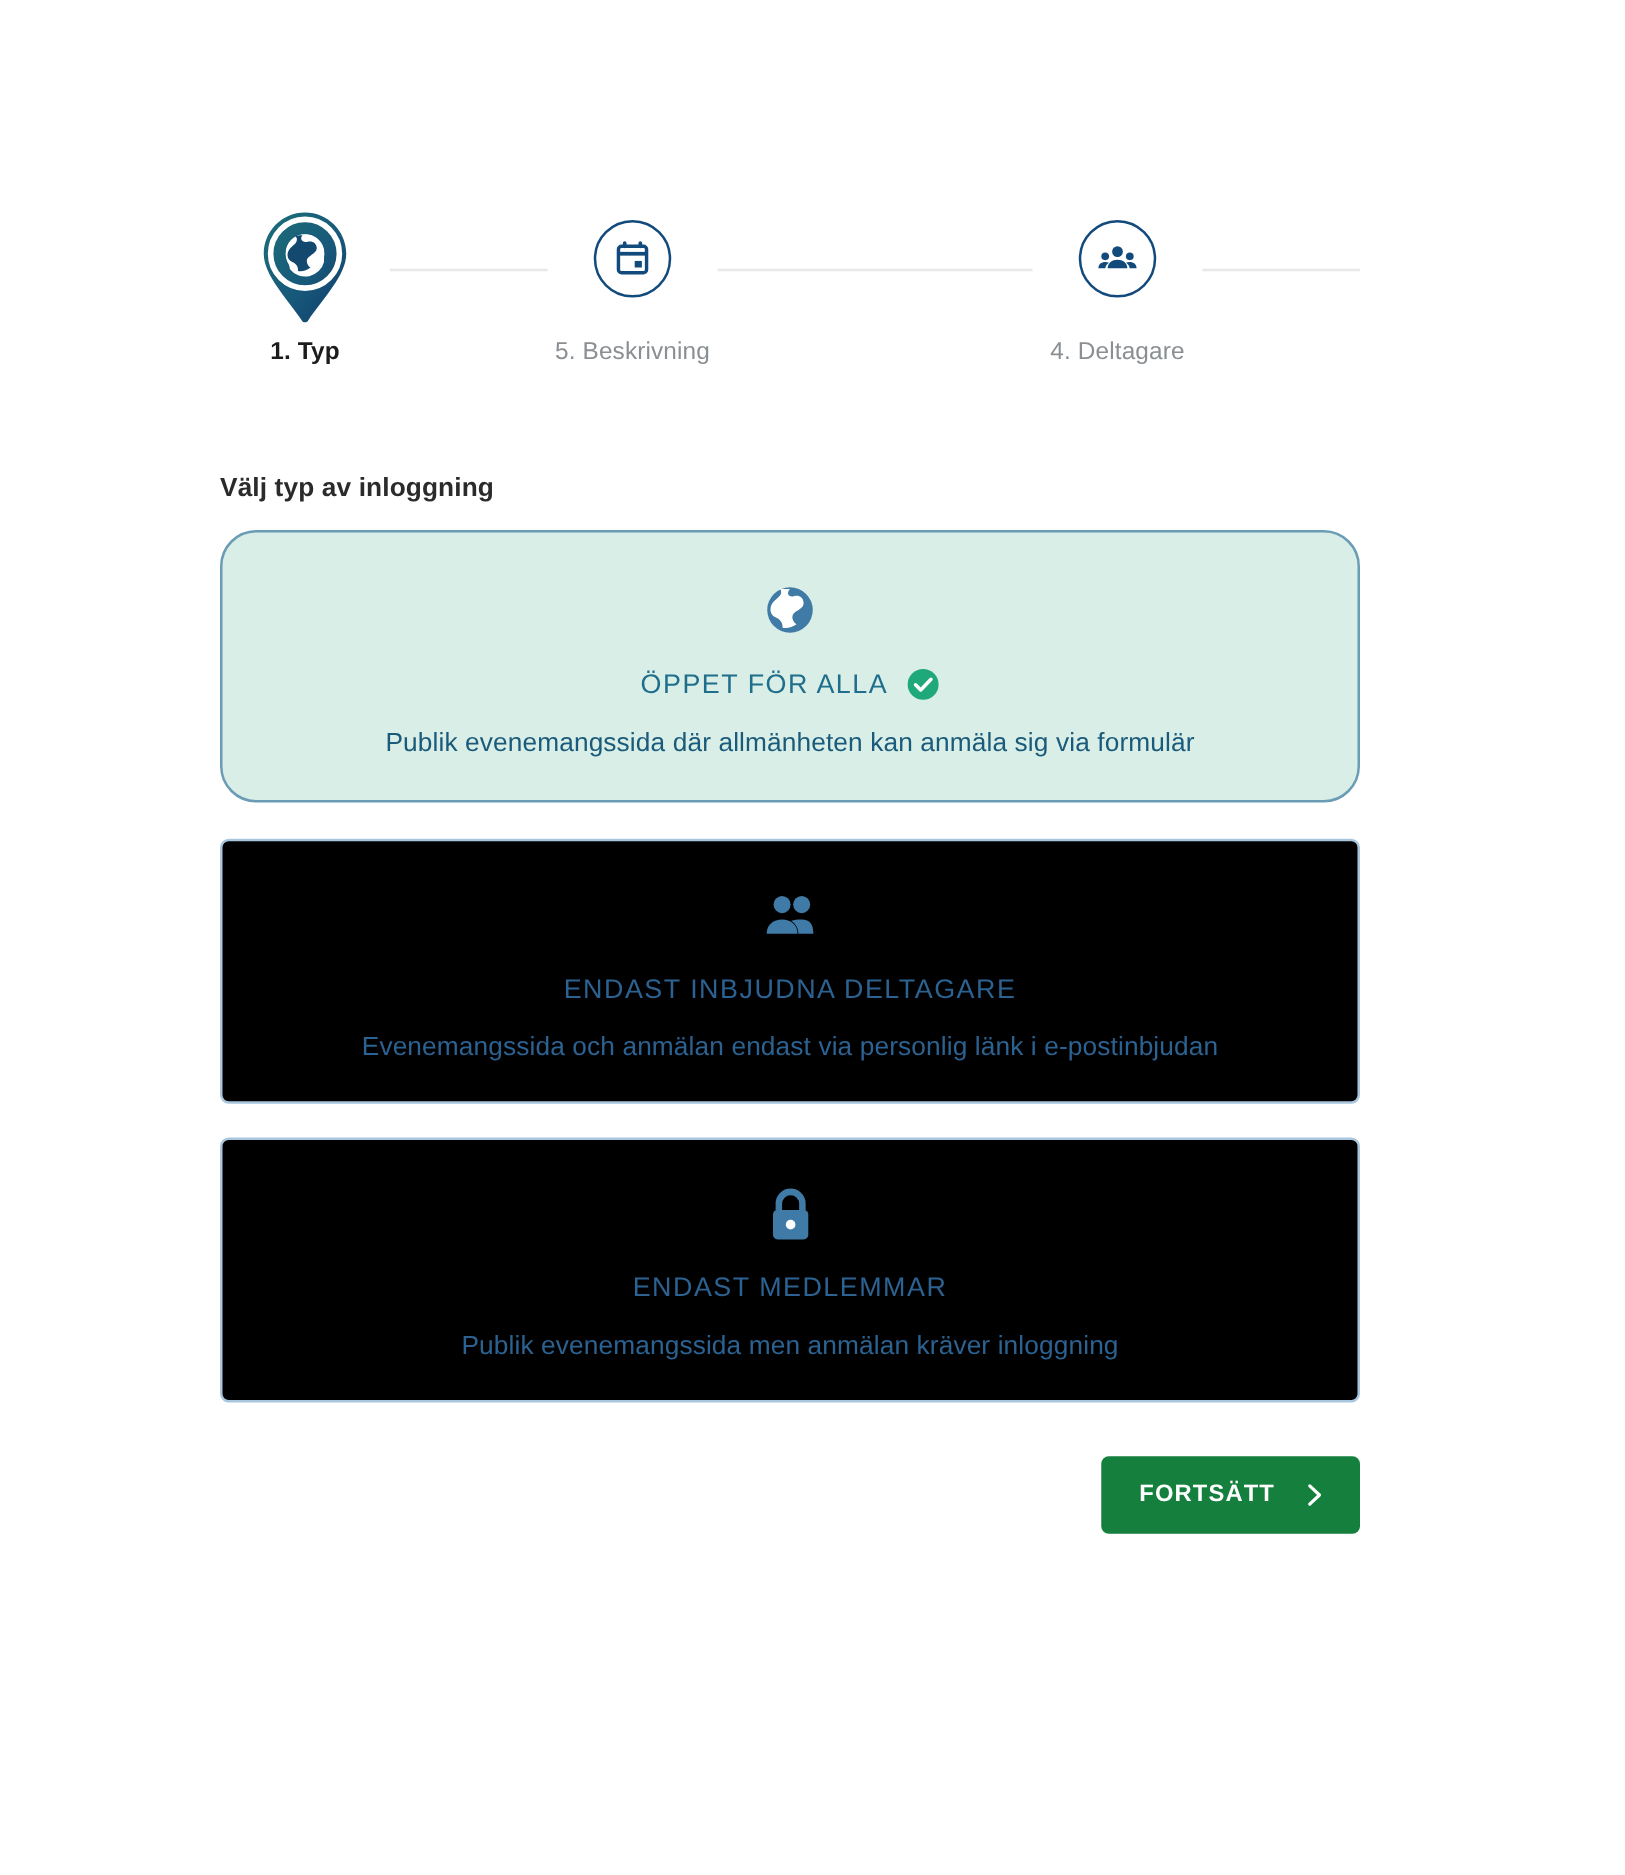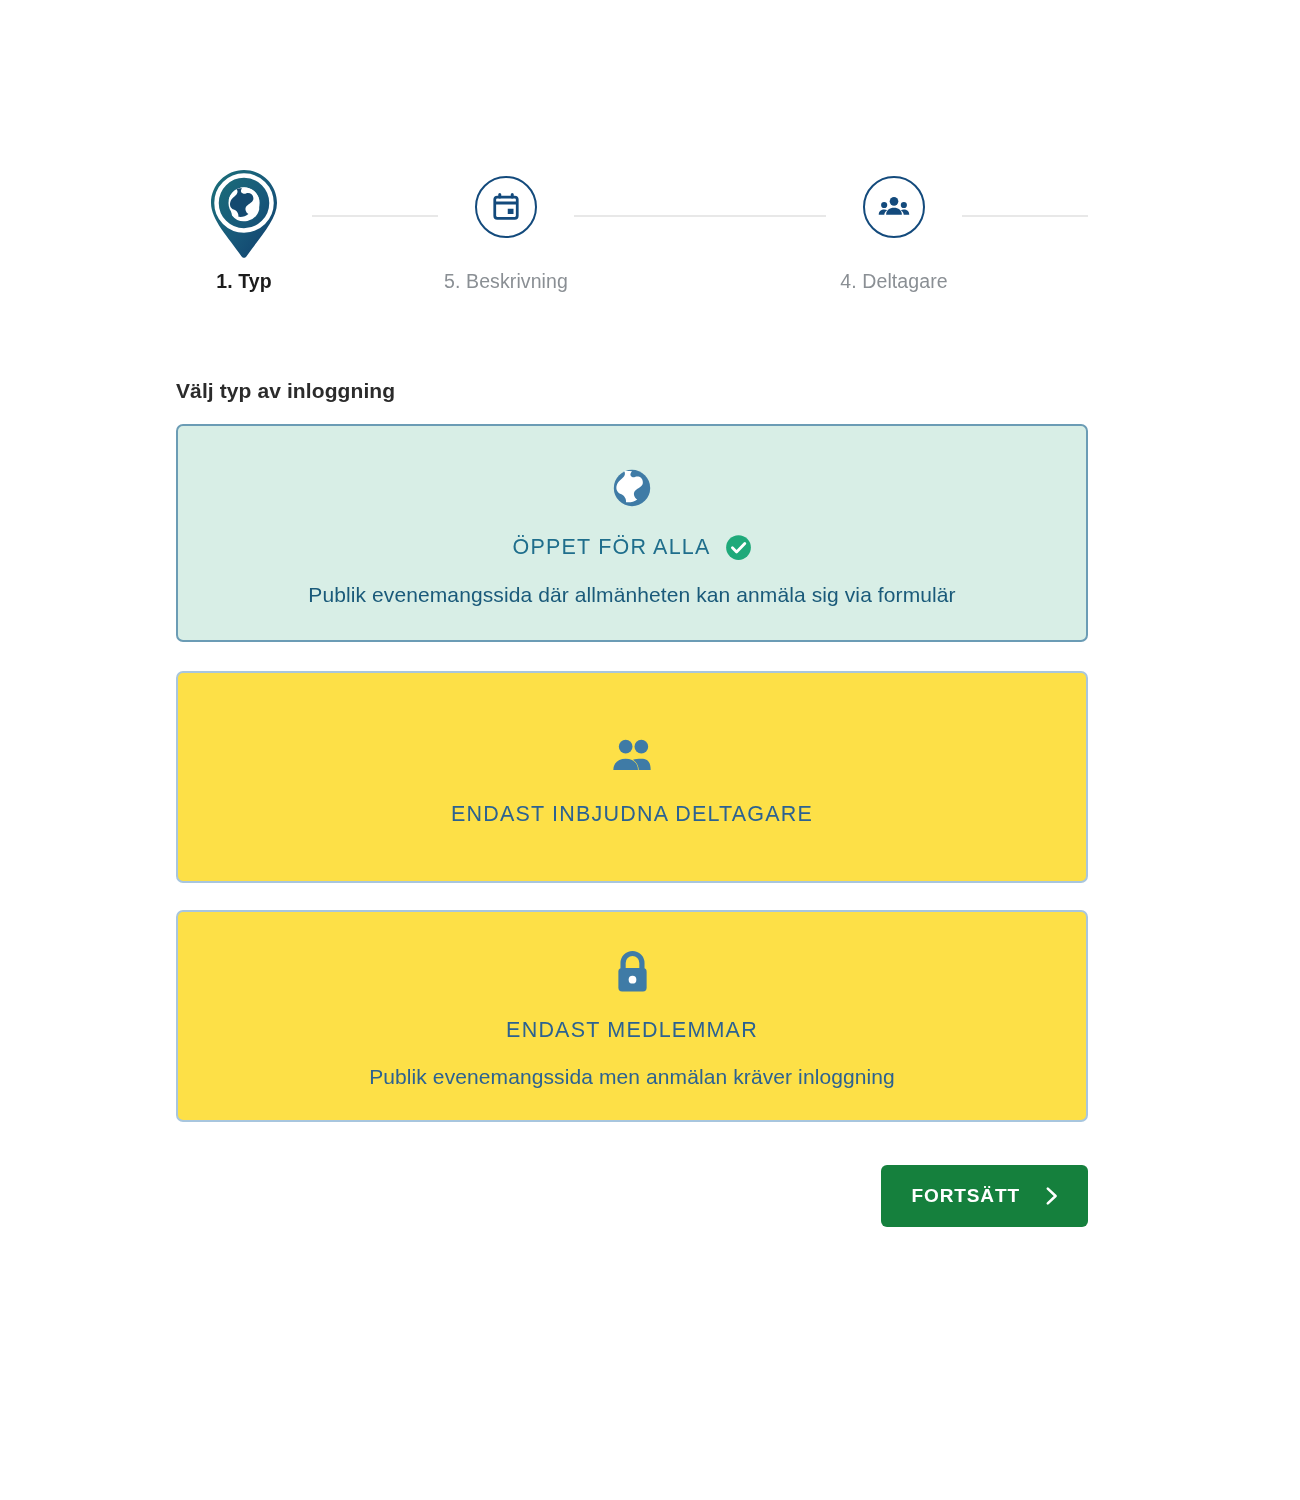--- a/index.html
+++ b/index.html
@@ -106,30 +106,30 @@
     position: absolute;
     left: 176px;
     top: 424px;
     width: 912px;
   }
   .option-card {
     box-sizing: border-box;
     width: 912px;
     border: 2px solid #a8c6de;
     border-radius: 7px;
-    background: #fde047;
+    background: #000000;
     display: flex;
     flex-direction: column;
     align-items: center;
     justify-content: center;
     text-align: center;
     cursor: pointer;
     padding: 34px 24px 30px 24px;
   }
-  .option-card.card-1 { height: 218px; margin-bottom: 29px; }
+  .option-card.card-1 { height: 218px; margin-bottom: 29px; border-radius: 29px; }
   .option-card.card-2 { height: 212px; margin-bottom: 27px; }
   .option-card.card-3 { height: 212px; margin-top: 16px; }
 
   .option-card.is-selected {
     background: #d8eee6;
     border-color: #6b9cb5;
   }
 
   .option-icon {
     height: 48px;
@@ -295,20 +295,21 @@
         <svg width="44" height="40" viewBox="0 0 26 24" aria-hidden="true">
           <circle cx="9.2" cy="6.4" r="4.1" fill="#3f7ba6"></circle>
           <path d="M1.8 20.4c0-4.4 3.3-6.8 7.4-6.8s7.4 2.4 7.4 6.8z" fill="#3f7ba6"></path>
           <circle cx="18.6" cy="6.4" r="4.1" fill="#3f7ba6"></circle>
           <path d="M13.6 14.2c1.4-.4 3-.6 5-.6 4.1 0 5.6 2.4 5.6 6.8h-7.2c0-2.6-1.3-4.7-3.4-6.2z" fill="#3f7ba6"></path>
         </svg>
       </div>
       <div class="option-title-row">
         <span class="option-title">ENDAST INBJUDNA DELTAGARE</span>
       </div>
+      <div class="option-desc">Evenemangssida och anmälan endast via personlig länk i e-postinbjudan</div>
     </div>
 
     <div class="option-card card-3">
       <div class="option-icon">
         <svg width="37" height="44" viewBox="0 0 22 26" aria-hidden="true">
           <path d="M5.4 11V7.6a5.6 5.6 0 0 1 11.2 0V11" fill="none" stroke="#3f7ba6" stroke-width="3.1"></path>
           <rect x="2.6" y="10.6" width="16.8" height="14" rx="2.2" fill="#3f7ba6"></rect>
           <circle cx="11" cy="17.6" r="2.3" fill="#ffffff"></circle>
         </svg>
       </div>

